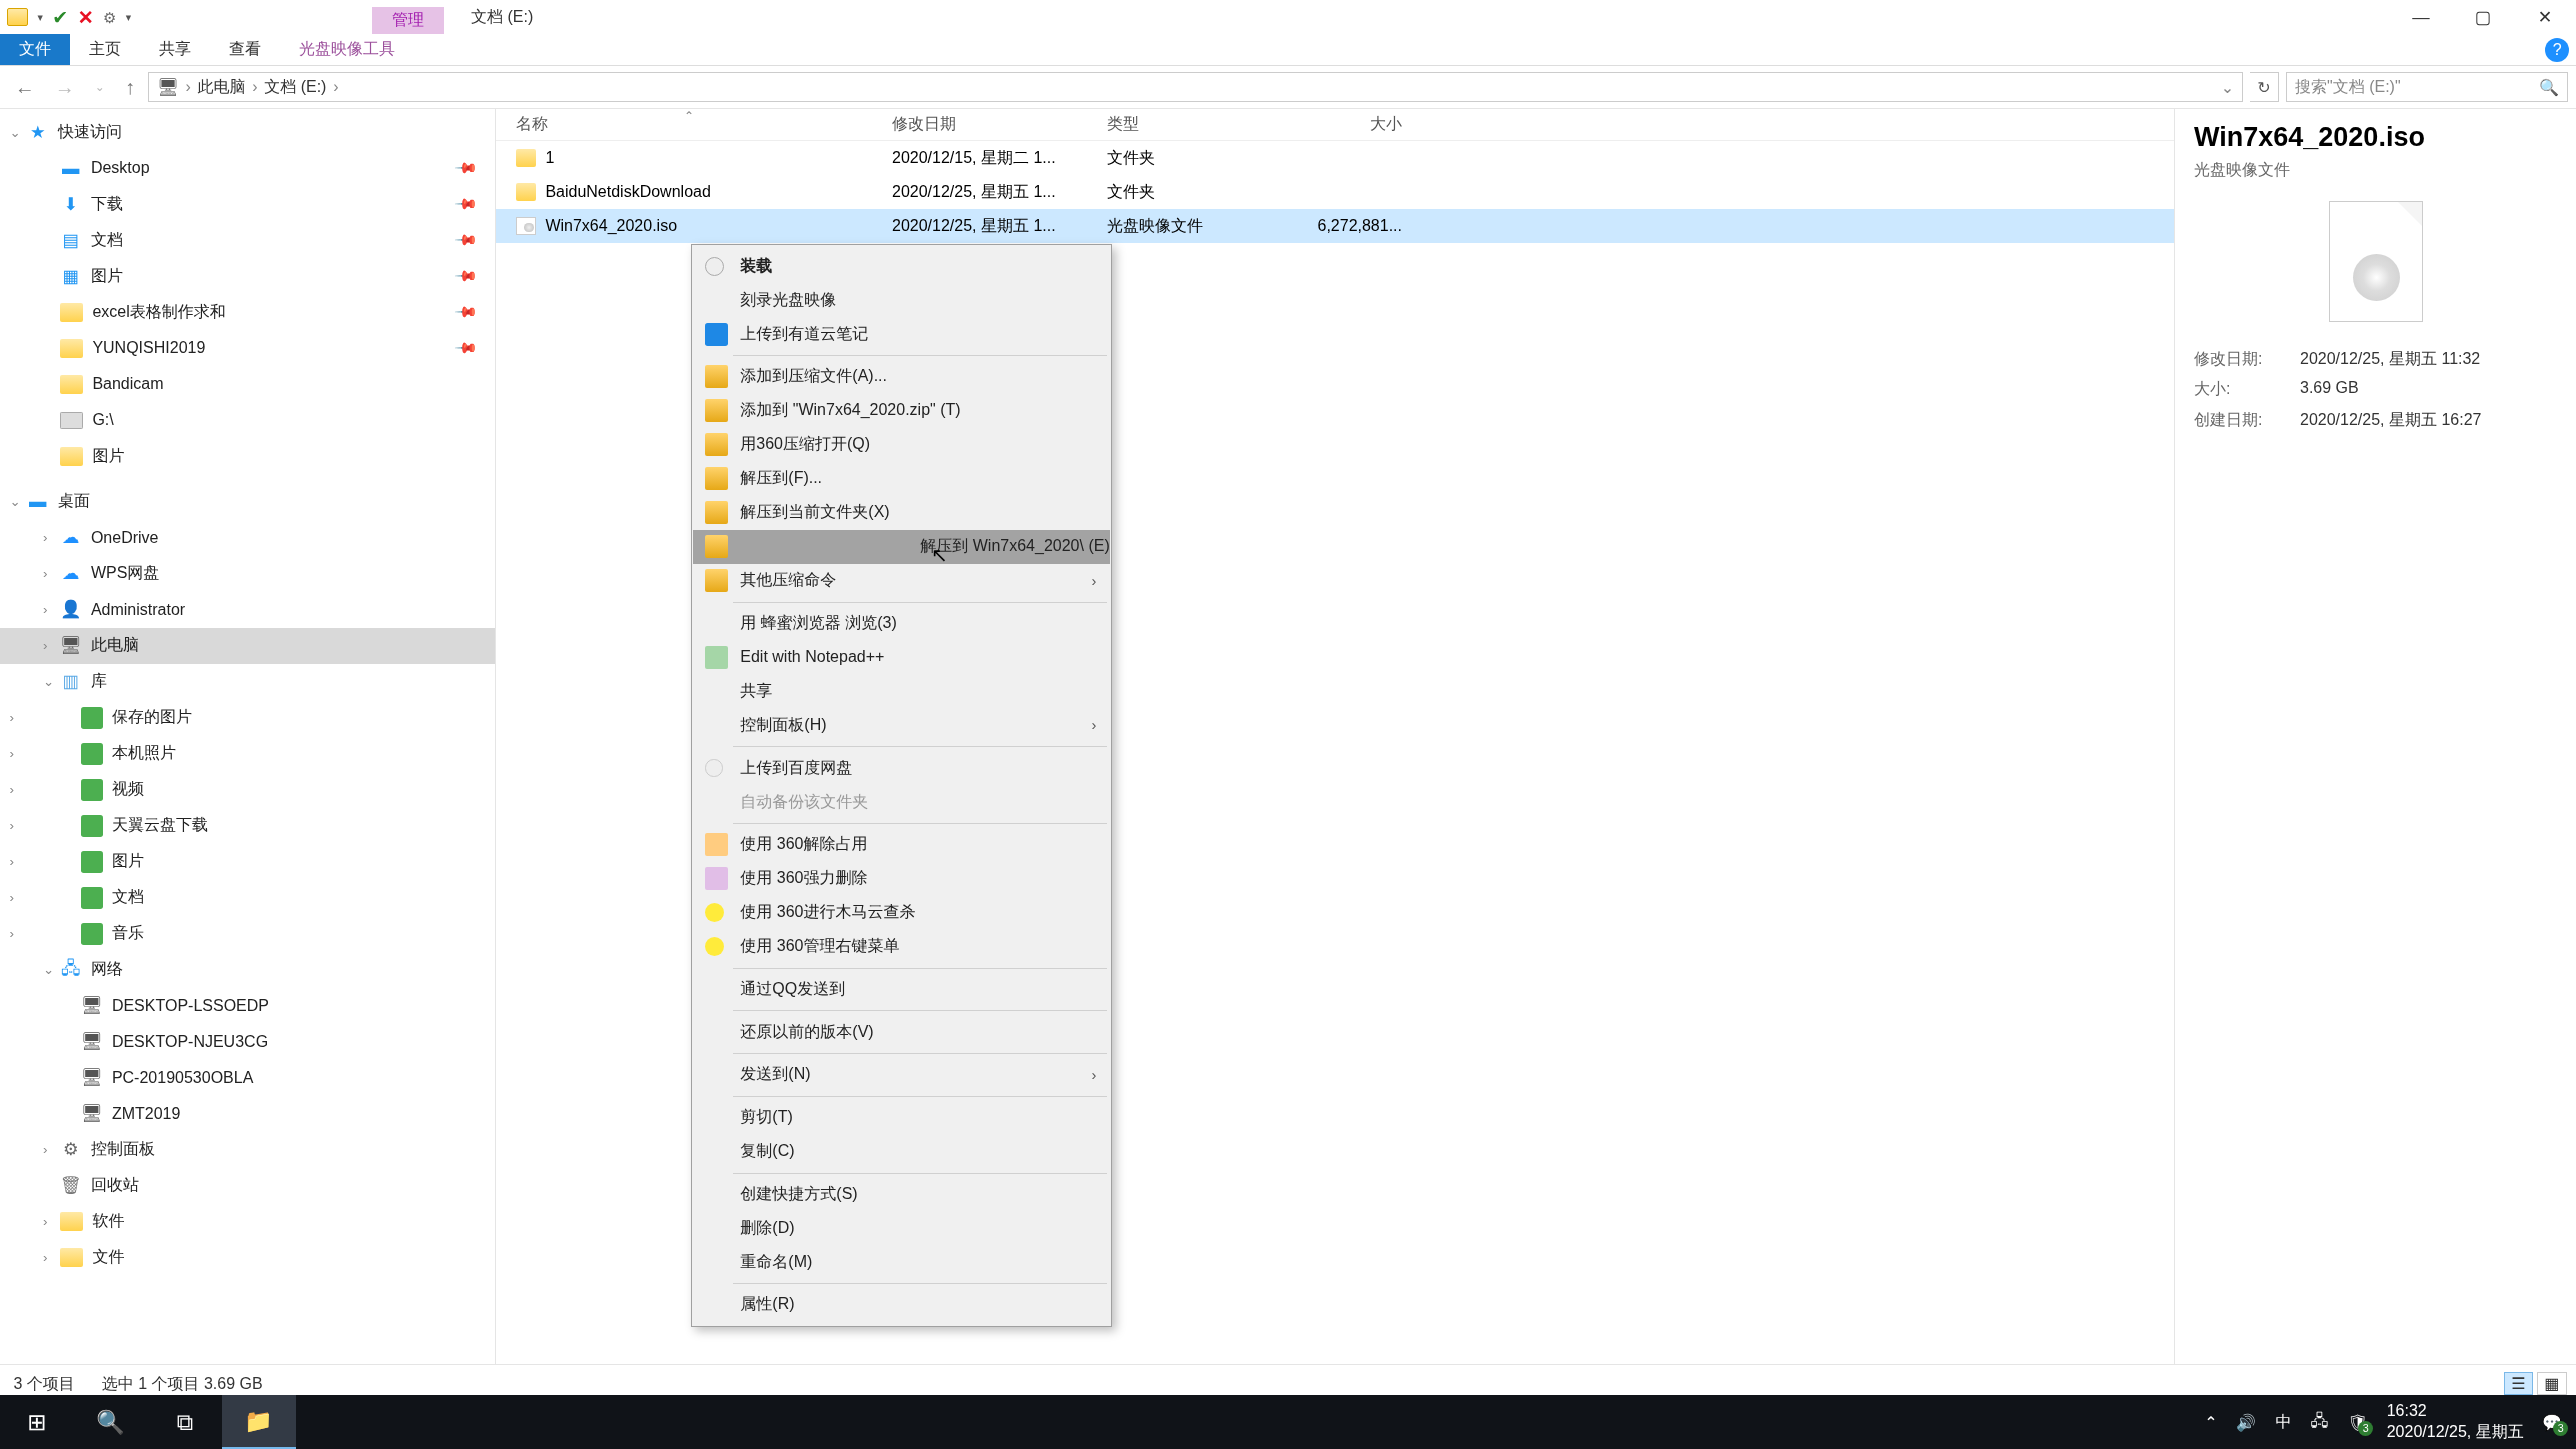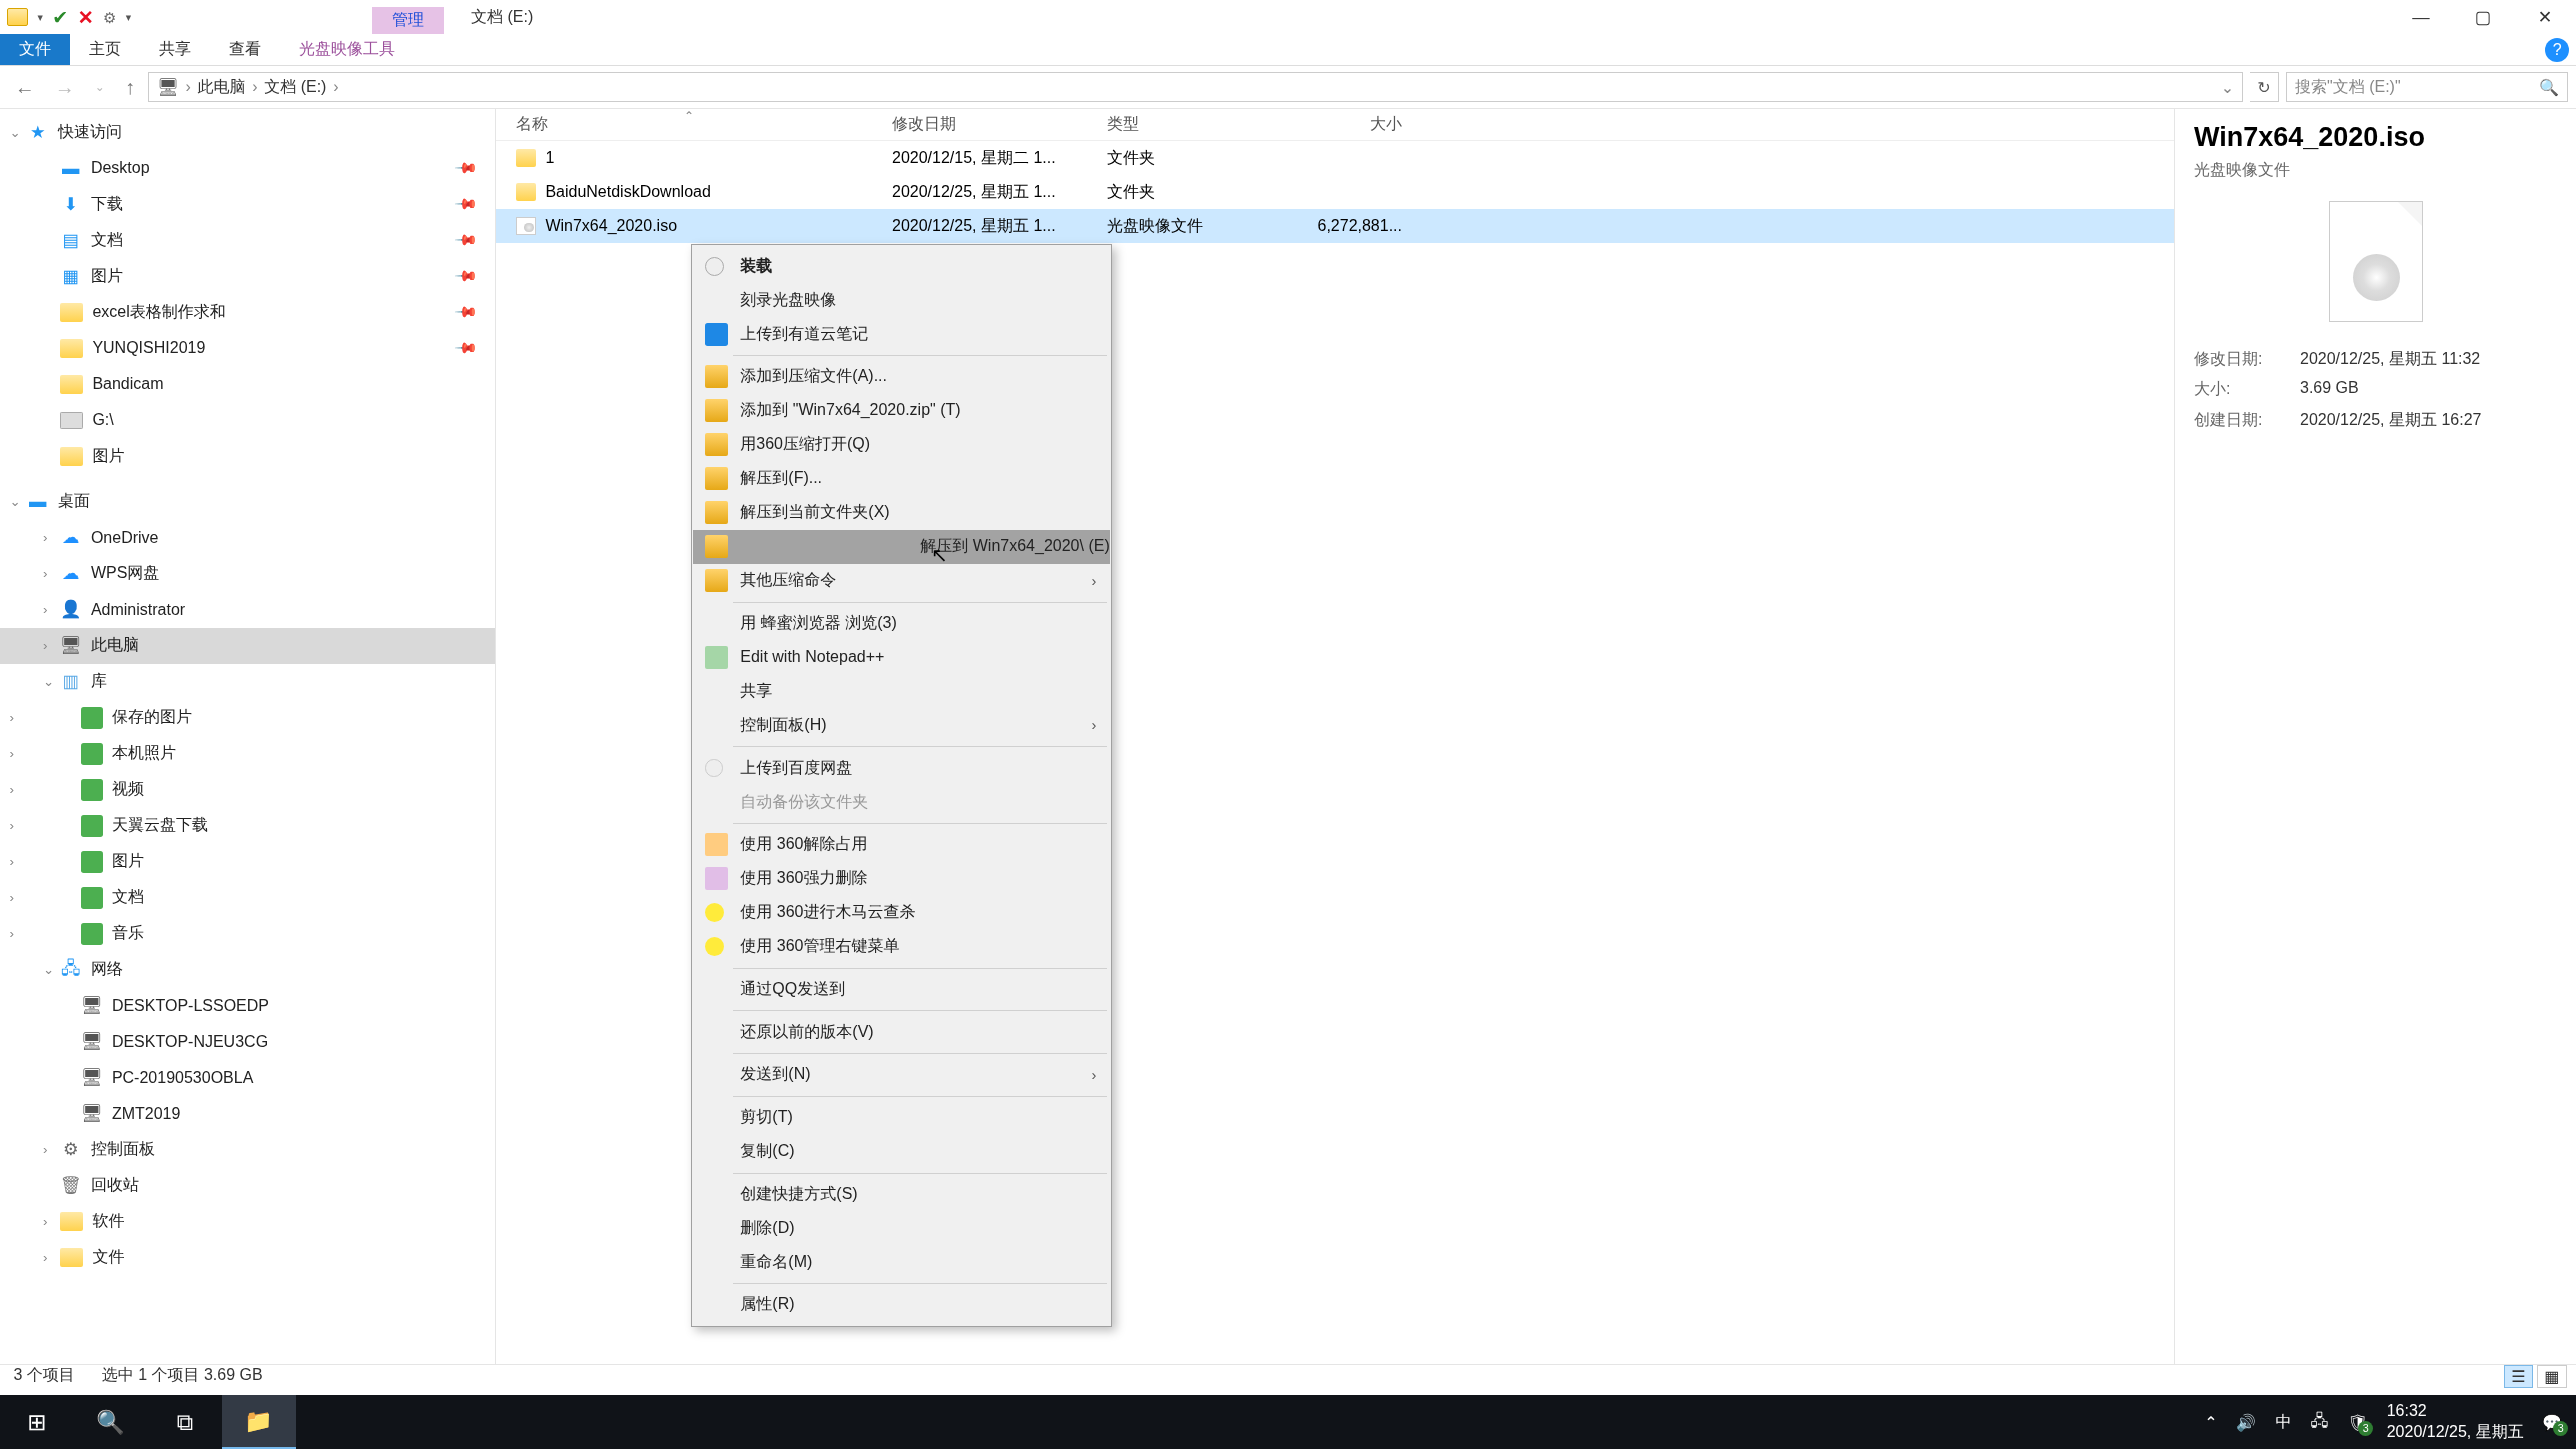--- a/index.html
+++ b/index.html
@@ -7,21 +7,21 @@
 
 
 .titlebar { height: 34px; background: #fff; display: flex; align-items: center; border-bottom: 0; position: relative; }
 .qat { display: flex; align-items: center; gap: 9.4px; padding-left: 6.7px; }
 .qat .folder-ico { width: 21.5px; height: 17.4px; background: linear-gradient(#ffe9a6,#ffd24d); border: 0.7px solid #d9a400; border-radius: 2px; }
 .qat .chk { color: #2a8a2a; font-size: 19px; }
 .qat .xred { color: #e81123; font-size: 19px; font-weight: bold; }
 .qat .gear { color: #666; font-size: 14.8px; }
 .qat .dd { color: #555; font-size: 10.7px; }
 .title-tabs { display: flex; align-items: flex-end; margin-left: 241px; height: 100%; }
-.title-tab { padding: 8px 20px; background: #e6c2e6; color: #1d4ed8; height: 27px; display: flex; align-items: center; }
+.title-tab { padding: 8px 20px; background: #e6c2e6; color: #a21caf; height: 27px; display: flex; align-items: center; }
 .title-name { margin-left: 27px; color: #333; }
 .win-controls { position: absolute; right: 0; top: 0; display: flex; height: 34px; }
 .win-controls div { width: 62px; display: flex; align-items: center; justify-content: center; color: #333; font-size: 17.4px; }
 .help-ico { position: absolute; right: 6.7px; top: 38px; width: 24px; height: 24px; background: #1e90ff; color: #fff; border-radius: 50%; display: flex; align-items: center; justify-content: center; font-size: 16px; }
 
 
 .ribbon { height: 32px; background: #fff; display: flex; align-items: stretch; border-bottom: 0.7px solid #ddd; }
 .ribbon-tab { padding: 0 19px; display: flex; align-items: center; color: #333; }
 .ribbon-tab.file { background: #1979ca; color: #fff; }
 .ribbon-tab.tool { color: #9b4f9b; }
@@ -100,21 +100,21 @@
 .preview h2 { font-size: 27px; font-weight: 600; margin-bottom: 6.7px; }
 .preview .ptype { color: #666; margin-bottom: 20px; }
 .preview .picon { width: 94px; height: 121px; border: 0.7px solid #ccc; margin: 0 auto 27px; position: relative; background: #fff; }
 .preview .picon::before { content: ""; position: absolute; right: 0; top: 0; border-style: solid; border-width: 0 24px 24px 0; border-color: transparent #f5f5f5 transparent transparent; }
 .preview .picon::after { content: ""; position: absolute; width: 47px; height: 47px; border-radius: 50%; background: radial-gradient(circle,#fff,#ddd 40%,#ccc); left: 23.5px; bottom: 20px; }
 .preview .prow { display: flex; margin-bottom: 9.4px; gap: 12px; }
 .preview .plabel { width: 94px; color: #666; }
 .preview .pval { color: #333; }
 
 
-.status { height: 31px; border-top: 0.7px solid #e5e5e5; display: flex; align-items: flex-start; padding: 0 13.4px; gap: 27px; color: #333; position: relative; }
+.status { height: 31px; border-top: 0.7px solid #e5e5e5; display: flex; align-items: flex-end; padding: 0 13.4px; gap: 27px; color: #333; position: relative; }
 .status .view-btns { position: absolute; right: 9.4px; display: flex; gap: 4px; }
 .status .view-btns div { width: 29.5px; height: 23px; border: 0.7px solid #ccc; display: flex; align-items: center; justify-content: center; }
 .status .view-btns div.active { background: #cce8ff; border-color: #7ab8e8; }
 
 
 .taskbar { height: 54px; background: #101318; display: flex; align-items: center; position: relative; }
 .task-btn { width: 74px; height: 54px; display: flex; align-items: center; justify-content: center; color: #fff; font-size: 23px; }
 .task-btn.active { background: #333a45; border-bottom: 2.7px solid #76b9ed; }
 .task-btn.explorer { color: #ffcc33; }
 .tray { position: absolute; right: 0; display: flex; align-items: center; height: 54px; color: #fff; gap: 19px; padding-right: 13.4px; }

